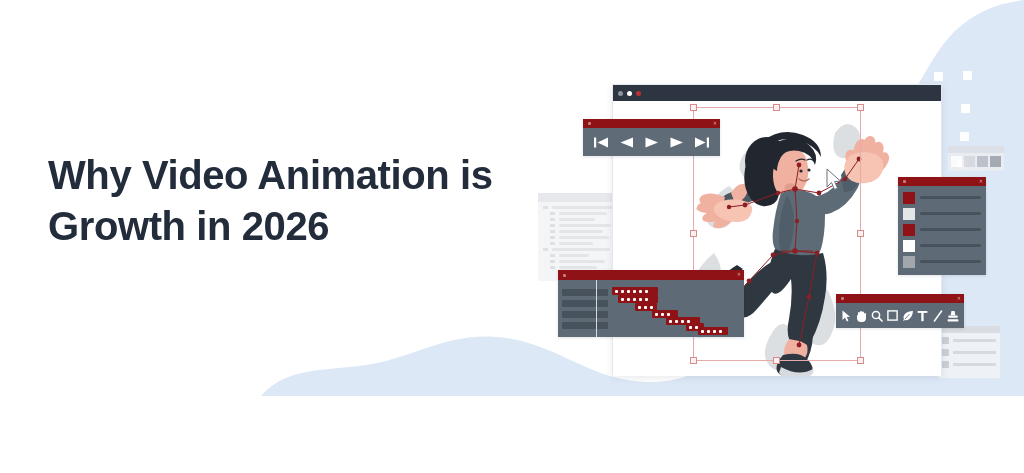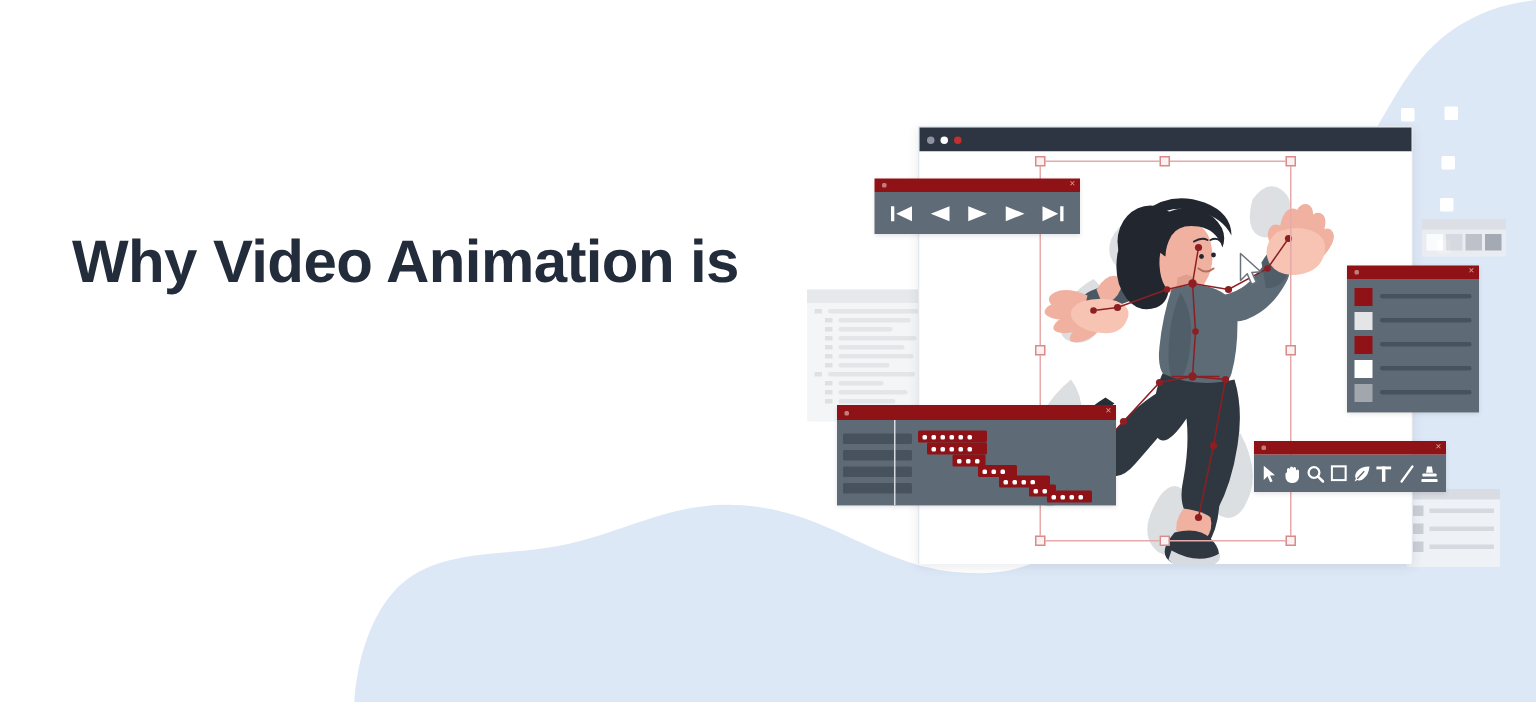--- a/index.html
+++ b/index.html
@@ -4,21 +4,21 @@
 <style>
   * { box-sizing: border-box; margin: 0; padding: 0; }
   html, body {
     width: 1024px; height: 473px;
     overflow: hidden;
     background: #ffffff;
     font-family: "Liberation Sans", sans-serif;
   }
   #stage {
     position: relative;
-    width: 1024px; height: 468px;
+    width: 1024px; height: 396px;
     background: #ffffff;
     overflow: hidden;
   }
 
   
   #bg-blob {
     position: absolute; inset: 0;
     width: 1024px; height: 473px;
     pointer-events: none;
   }
@@ -233,20 +233,21 @@
              C560,346 590,380 646,382
              C700,384 720,356 742,318
              C766,276 742,236 770,196
              C800,154 852,160 886,128
              C924,92 930,40 978,14
              C996,4 1010,2 1024,0 Z" fill="#dde8f7"></path>
   </svg>
 
   <h1 id="headline">
     <span class="hl-line">Why Video Animation is</span>
+    <span class="hl-line">Growth in 2026</span>
   </h1>
 
   <div class="deco-sq" style="left:899px;top:72px;"></div>
   <div class="deco-sq" style="left:934px;top:72px;"></div>
   <div class="deco-sq" style="left:963px;top:71px;"></div>
   <div class="deco-sq" style="left:961px;top:104px;"></div>
   <div class="deco-sq" style="left:960px;top:132px;"></div>
   <div class="deco-sq" style="left:958px;top:160px;"></div>
 
   <div class="ghost" id="ghost-left">

